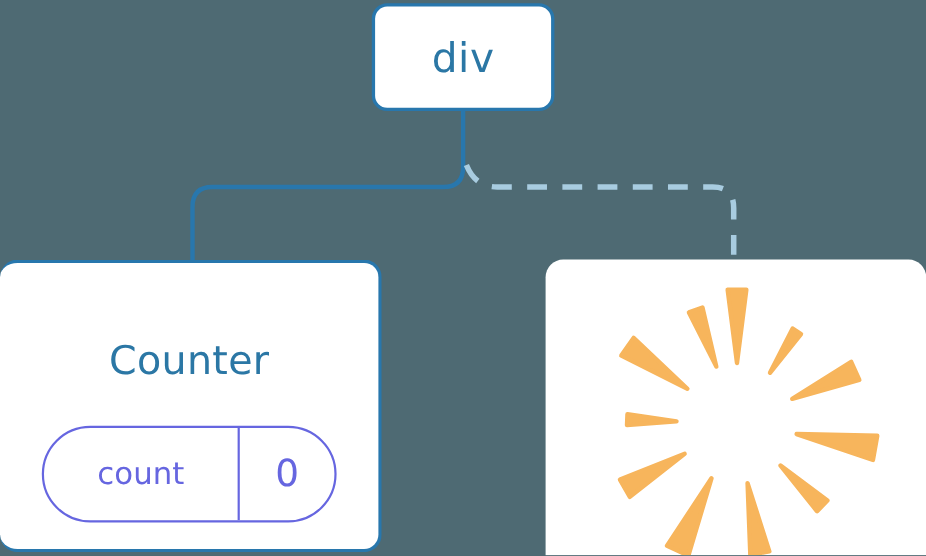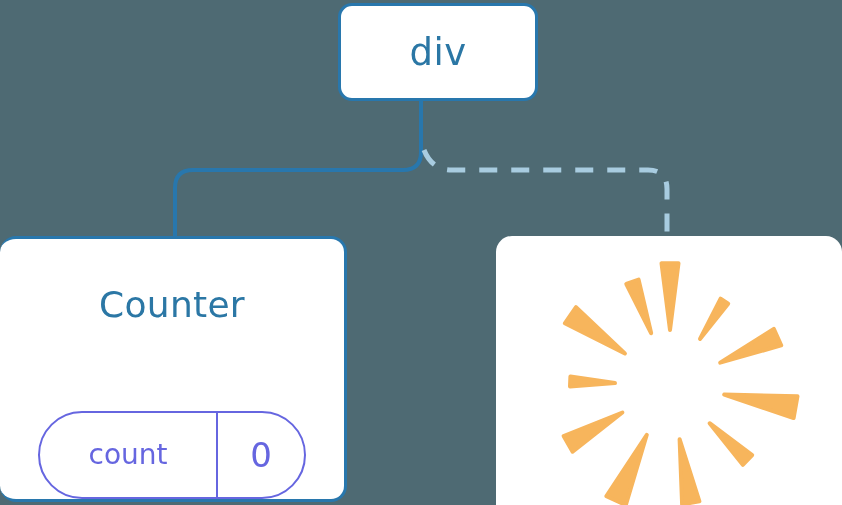--- a/index.html
+++ b/index.html
@@ -31,21 +31,21 @@
   .node {
     position: absolute;
     background: #ffffff;
     box-sizing: border-box;
   }
 
   
   #node-div {
     left: 338px;
     top: 3px;
-    width: 200px;
+    width: 166px;
     height: 98px;
     border: 3px solid #2877ad;
     border-radius: 14px;
     display: flex;
     align-items: center;
     justify-content: center;
   }
   #node-div .node-title {
     font-size: 37px;
     color: #2b77a5;
@@ -58,21 +58,21 @@
     left: 0px;
     top: 236px;
     width: 347px;
     height: 266px;
     border: 3px solid #2877ad;
     border-radius: 16px;
     border-left: none;
     display: flex;
     flex-direction: column;
     align-items: center;
-    justify-content: space-between;
+    justify-content: center;
     padding-top: 48px;
   }
   #node-counter .node-title {
     font-size: 36px;
     color: #2b77a5;
     line-height: 1;
     margin-bottom: 40px;
     letter-spacing: 0.3px;
   }
 

